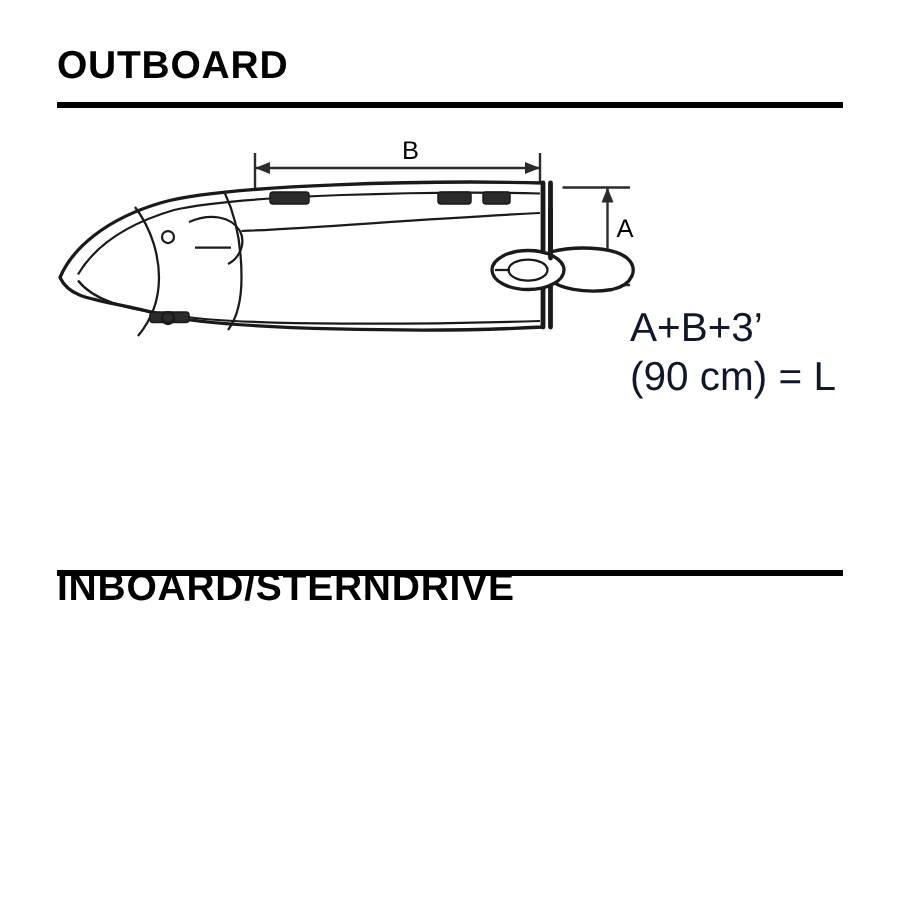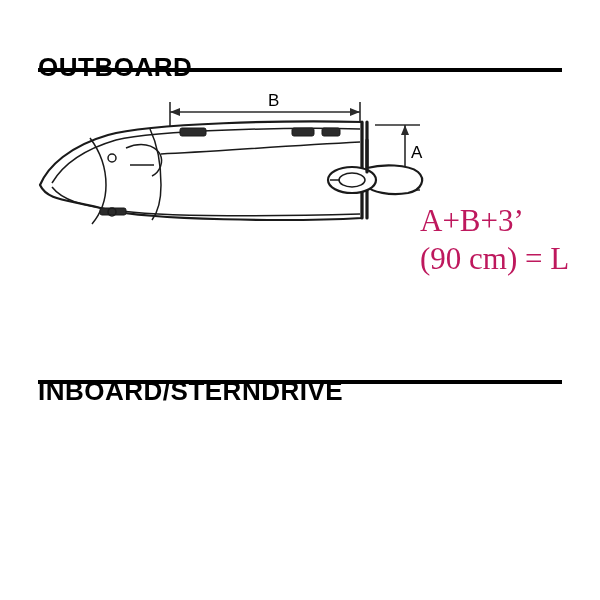--- a/index.html
+++ b/index.html
@@ -32,40 +32,40 @@
 
   .section-title {
     position: absolute;
     left: 38px;
     font-size: 26px;
     font-weight: bold;
     letter-spacing: 0.5px;
     font-family: "Liberation Sans", sans-serif;
     white-space: nowrap;
   }
-  #title-outboard { top: 28px; margin-top: 24px; }
+  #title-outboard { top: 28px; }
   #title-inboard  { top: 40px; margin-top: 36px; }
 
   .rule {
     position: absolute;
     left: 38px;
     width: 524px;
     height: 4px;
     background: #000000;
   }
   #rule-outboard { top: 68px; }
   #rule-inboard  { top: 80px; }
 
   .formula {
     position: absolute;
-    font-size: 31px;
-    font-family: Liberation Serif, serif;
+    font-size: 27px;
+    font-family: Liberation Sans, sans-serif;
     white-space: pre;
     line-height: 1.22;
-    color: #be185d;
+    color: #0f172a;
   }
   #formula-outboard { left: 420px; top: 202px; }
 
   .dim-label {
     position: absolute;
     font-size: 17px;
     font-family: "Liberation Sans", sans-serif;
     color: #000;
   }
 

